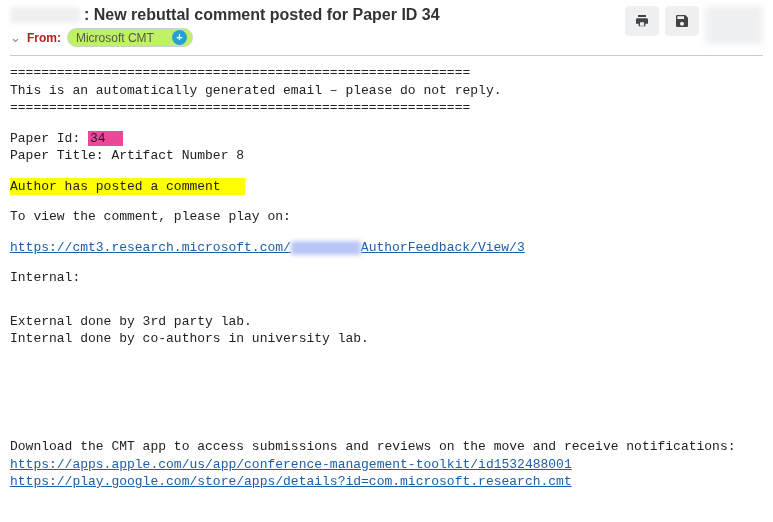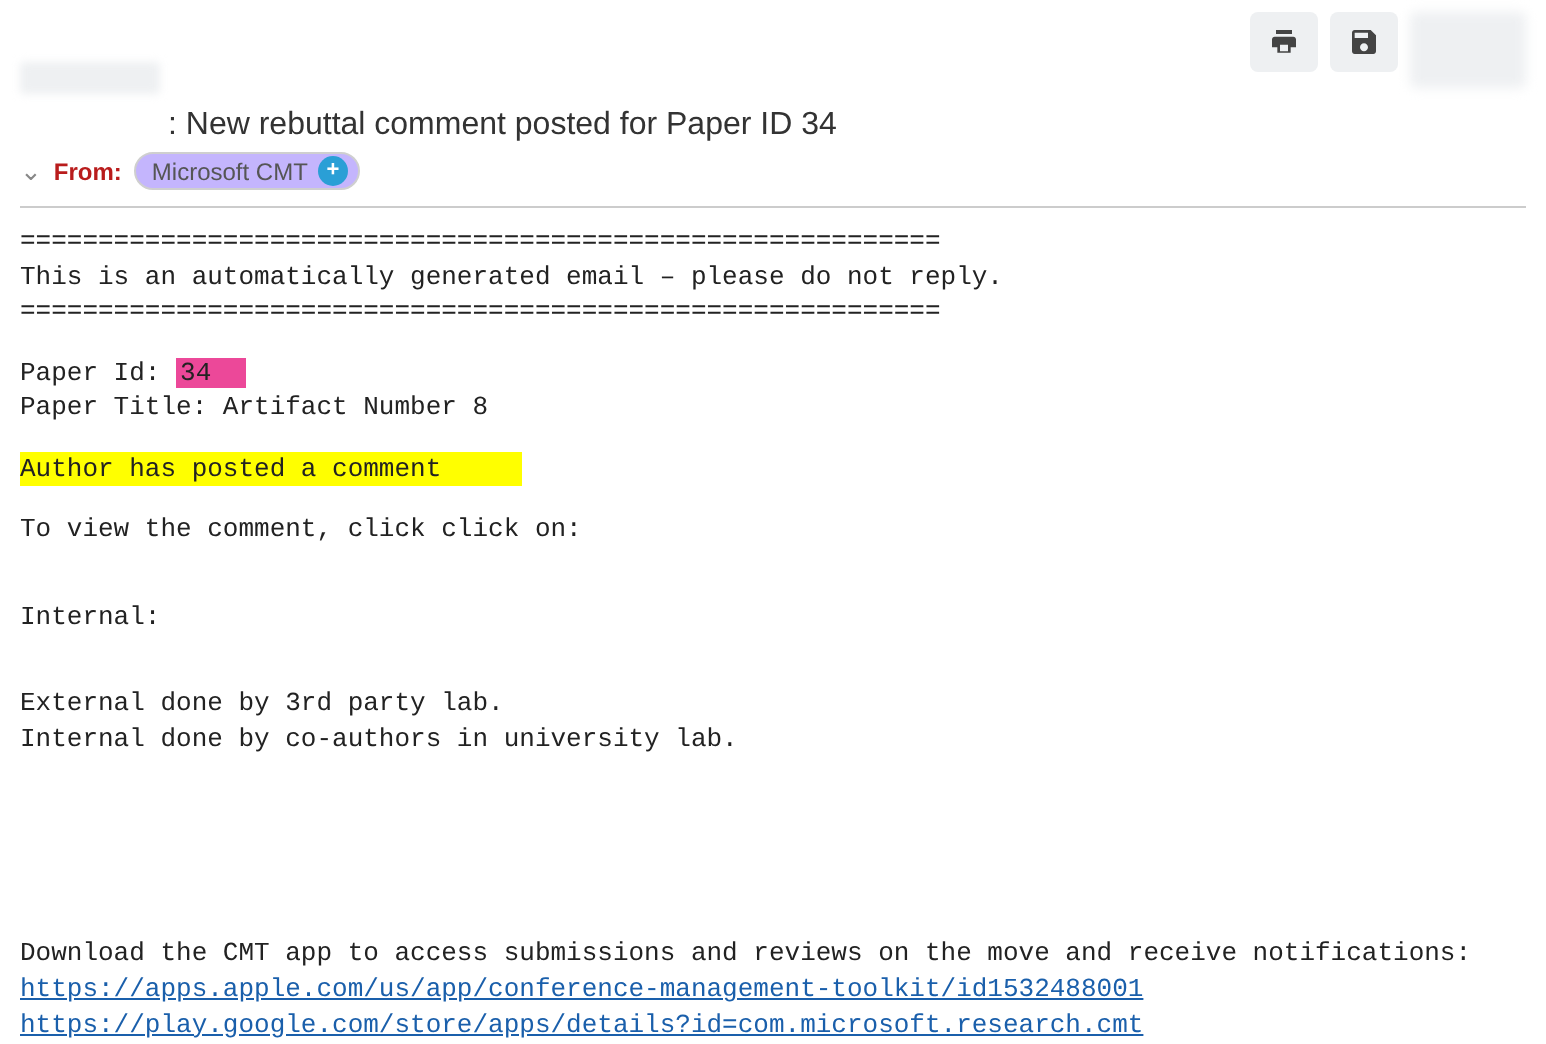--- a/index.html
+++ b/index.html
@@ -25,47 +25,47 @@
     align-items: center;
     gap: 4px;
   }
   .subject-redact {
     display: inline-block;
     width: 70px; height: 16px;
     background: #eef0f2;
     filter: blur(2px);
     border-radius: 2px;
   }
-  .subject-text { font-weight: normal; color: #333; margin-top: 48px; }
+  .subject-text { font-weight: bold; color: #333; }
   .from-line {
     display: flex;
     align-items: center;
     gap: 6px;
     margin-top: 2px;
   }
   .chevron {
     color: #888;
     font-size: 13px;
     cursor: pointer;
   }
   .from-label {
     font-size: 12px;
     color: #b91c1c;
     font-weight: bold;
   }
   .from-pill {
     display: inline-flex;
     align-items: center;
-    gap: 5px;
+    gap: 18px;
     border: 1px solid #cfcfcf;
     border-radius: 11px;
     padding: 1px 5px 1px 8px;
     font-size: 12px;
     color: #555;
-    background: #c4b5fd;
+    background: #bef264;
   }
   .plus-badge {
     display: inline-flex;
     align-items: center;
     justify-content: center;
     width: 15px; height: 15px;
     border-radius: 50%;
     background: #2a9fd6;
     color: #fff;
     font-size: 11px;
@@ -109,21 +109,21 @@
     white-space: normal;
   }
   .body .line { white-space: pre; }
   .hl {
     background: #ec4899;
     padding: 0 2px;
   }
   .hl-wide {
     background: #ffff00;
     display: inline-block;
-    padding-right: 40px;
+    padding-right: 24px;
   }
   a.mono {
     color: #1a5fab;
     text-decoration: underline;
     font-family: "Courier New", Courier, monospace;
   }
   .url-row { display: flex; align-items: center; }
   .url-redact {
     display: inline-block;
     width: 70px; height: 14px;
@@ -173,22 +173,27 @@
 <div class="body">
   <div class="line">===========================================================</div>
   <div class="line">This is an automatically generated email – please do not reply.</div>
   <div class="line">===========================================================</div>
   <div class="spacer-sm"></div>
   <div class="line"><span>Paper Id: </span><span class="hl">34  </span></div>
   <div class="line">Paper Title: Artifact Number 8</div>
   <div class="spacer-sm"></div>
   <div class="line"><span class="hl-wide">Author has posted a comment</span></div>
   <div class="spacer-sm"></div>
-  <div class="line">To view the comment, click click on:</div>
-  <div class="spacer-sm"></div>
+  <div class="line">To view the comment, please play on:</div>
+  <div class="spacer-sm"></div>
+  <div class="url-row">
+    <a href="#" class="mono">https://cmt3.research.microsoft.com/</a>
+      <span class="url-redact"></span>
+      <a href="#" class="mono">AuthorFeedback/View/3</a>
+  </div>
   <div class="spacer-sm"></div>
   <div class="line">Internal:</div>
   <div class="spacer-sm"></div>
   <div class="spacer-sm"></div>
   <div class="line">External done by 3rd party lab.</div>
   <div class="line">Internal done by co-authors in university lab.</div>
   <div class="spacer-lg"></div>
   <div class="line">Download the CMT app to access submissions and reviews on the move and receive notifications:</div>
   <div class="line"><a href="#" class="mono">https://apps.apple.com/us/app/conference-management-toolkit/id1532488001</a></div>
   <div class="line"><a href="#" class="mono">https://play.google.com/store/apps/details?id=com.microsoft.research.cmt</a></div>

